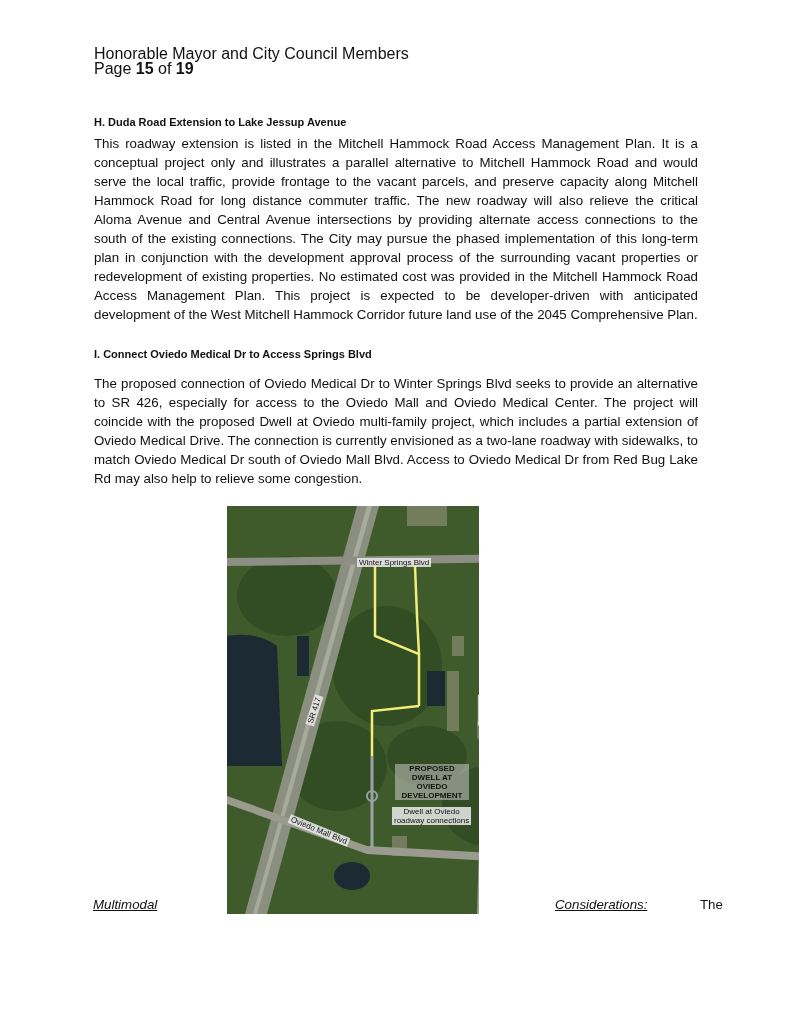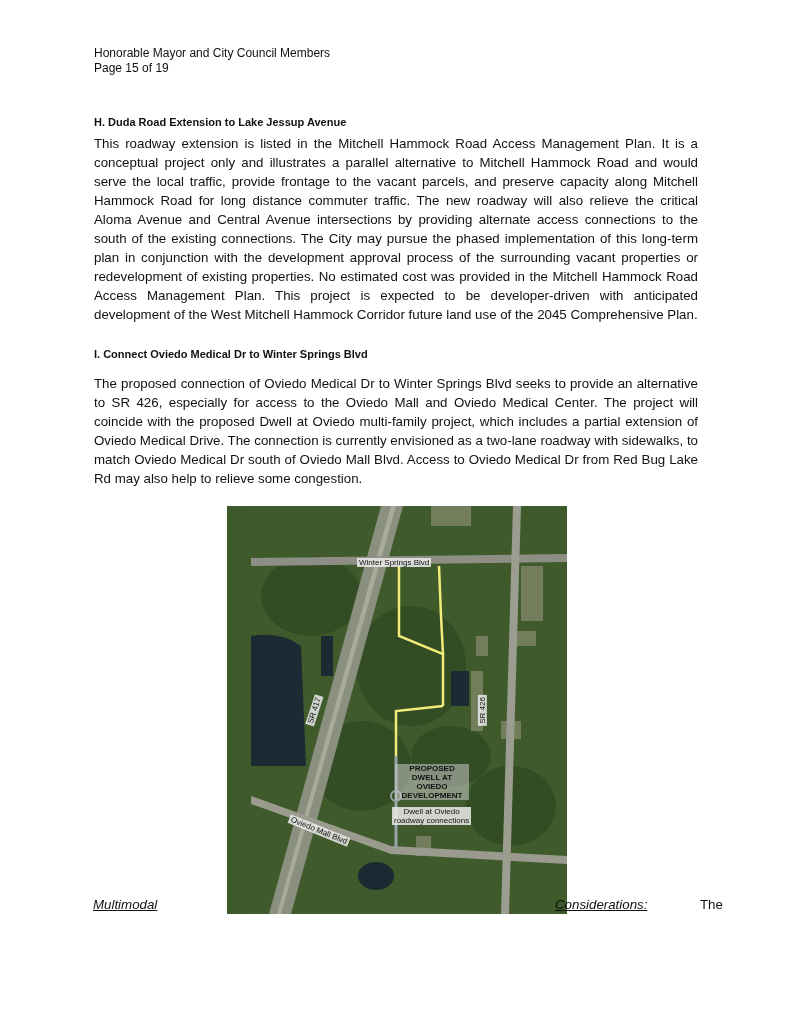--- a/index.html
+++ b/index.html
@@ -1,41 +1,41 @@
 <!DOCTYPE html>
 <html><head>
 <meta charset="utf-8">
 <style>
   html, body { margin:0; padding:0; background:#ffffff; }
   body { width:791px; height:1024px; position:relative; overflow:hidden;
          font-family:"Liberation Sans", sans-serif; color:#111; }
-  .header { position:absolute; left:94px; top:46px; font-size:12px; line-height:15px; }
-  .header b { font-weight:normal; }
+  .header { position:absolute; left:94px; top:46px; font-size:16px; line-height:15px; }
+  .header b { font-weight:bold; }
   .h { position:absolute; left:94px; font-size:11px; font-weight:bold; }
   .para { position:absolute; left:94px; width:604px; font-size:13.3px; line-height:19px;
           text-align:justify; }
-  .map { position:absolute; left:227px; top:506px; width:316px; height:408px;
-         background:#3c5a2a; overflow:hidden;padding-left:24px; }
+  .map { position:absolute; left:227px; top:506px; width:252px; height:408px;
+         background:#3c5a2a; overflow:hidden; }
   .map svg { display:block; }
   .lbl { position:absolute; font-size:8px; color:#111; background:rgba(235,235,235,0.85); padding:0 2px; white-space:nowrap; }
   .bottom { position:absolute; top:897px; font-size:13.3px; }
   .u { text-decoration:underline; font-style:italic; }
 </style>
 </head>
 <body>
 
 <div class="header">
   <div>Honorable Mayor and City Council Members</div>
   <div><span>Page </span><b>15</b><span> of </span><b>19</b></div>
 </div>
 
 <div class="h" style="top:116px;">H. Duda Road Extension to Lake Jessup Avenue</div>
 <div class="para" style="top:134px;">This roadway extension is listed in the Mitchell Hammock Road Access Management Plan. It is a conceptual project only and illustrates a parallel alternative to Mitchell Hammock Road and would serve the local traffic, provide frontage to the vacant parcels, and preserve capacity along Mitchell Hammock Road for long distance commuter traffic. The new roadway will also relieve the critical Aloma Avenue and Central Avenue intersections by providing alternate access connections to the south of the existing connections. The City may pursue the phased implementation of this long-term plan in conjunction with the development approval process of the surrounding vacant properties or redevelopment of existing properties.  No estimated cost was provided in the Mitchell Hammock Road Access Management Plan.  This project is expected to be developer-driven with anticipated development of the West Mitchell Hammock Corridor future land use of the 2045 Comprehensive Plan.</div>
 
-<div class="h" style="top:348px;">I. Connect Oviedo Medical Dr to Winter Springs Blvd</div>
+<div class="h" style="top:348px;">I. Connect Oviedo Medical Dr to Access Springs Blvd</div>
 <div class="para" style="top:374px;">The proposed connection of Oviedo Medical Dr to Winter Springs Blvd seeks to provide an alternative to SR 426, especially for access to the Oviedo Mall and Oviedo Medical Center. The project will coincide with the proposed Dwell at Oviedo multi-family project, which includes a partial extension of Oviedo Medical Drive. The connection is currently envisioned as a two-lane roadway with sidewalks, to match Oviedo Medical Dr south of Oviedo Mall Blvd. Access to Oviedo Medical Dr from Red Bug Lake Rd may also help to relieve some congestion.</div>
 
 <div class="map">
   <svg width="316" height="408" viewBox="0 0 316 408">
     <rect width="316" height="408" fill="#3f5b2c"></rect>
     <g fill="#2f4a22" opacity="0.8">
       <ellipse cx="60" cy="90" rx="50" ry="40"></ellipse>
       <ellipse cx="160" cy="160" rx="55" ry="60"></ellipse>
       <ellipse cx="110" cy="260" rx="50" ry="45"></ellipse>
       <ellipse cx="260" cy="300" rx="45" ry="40"></ellipse>

